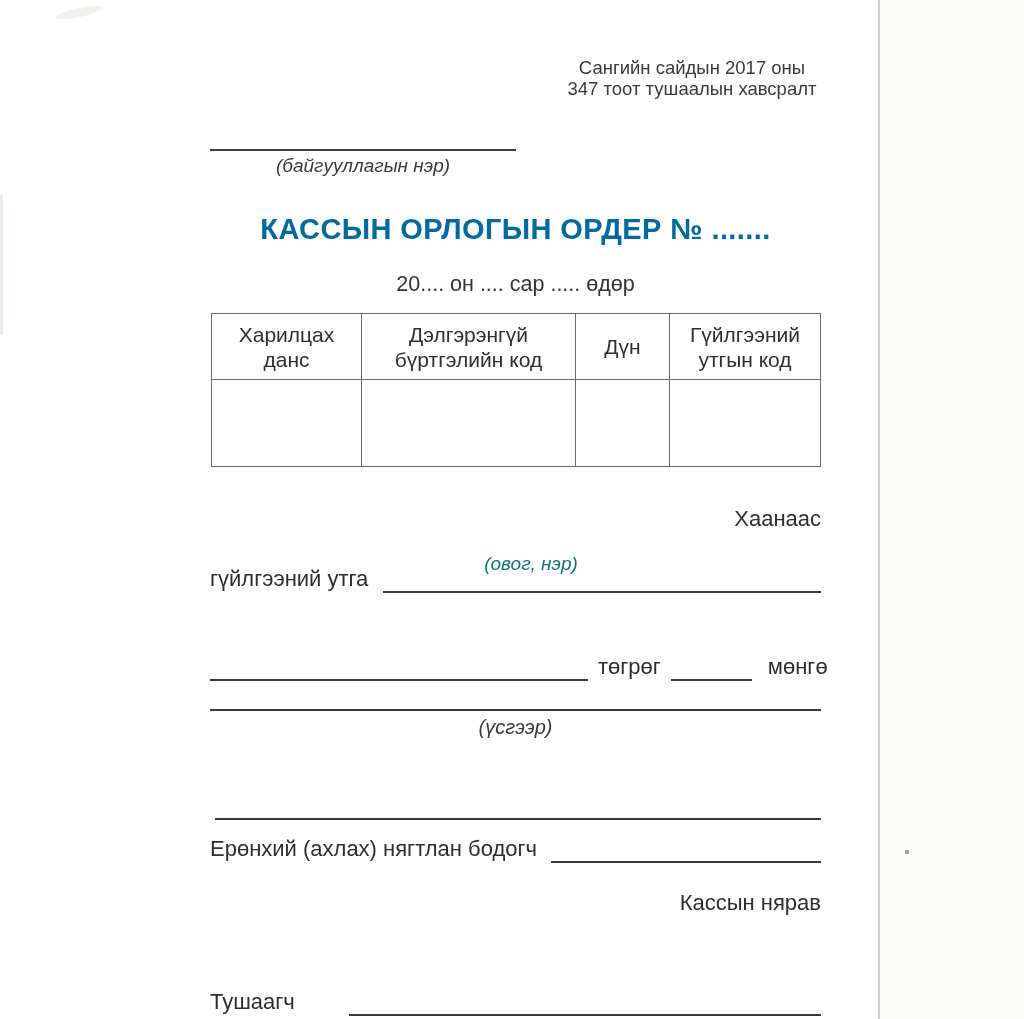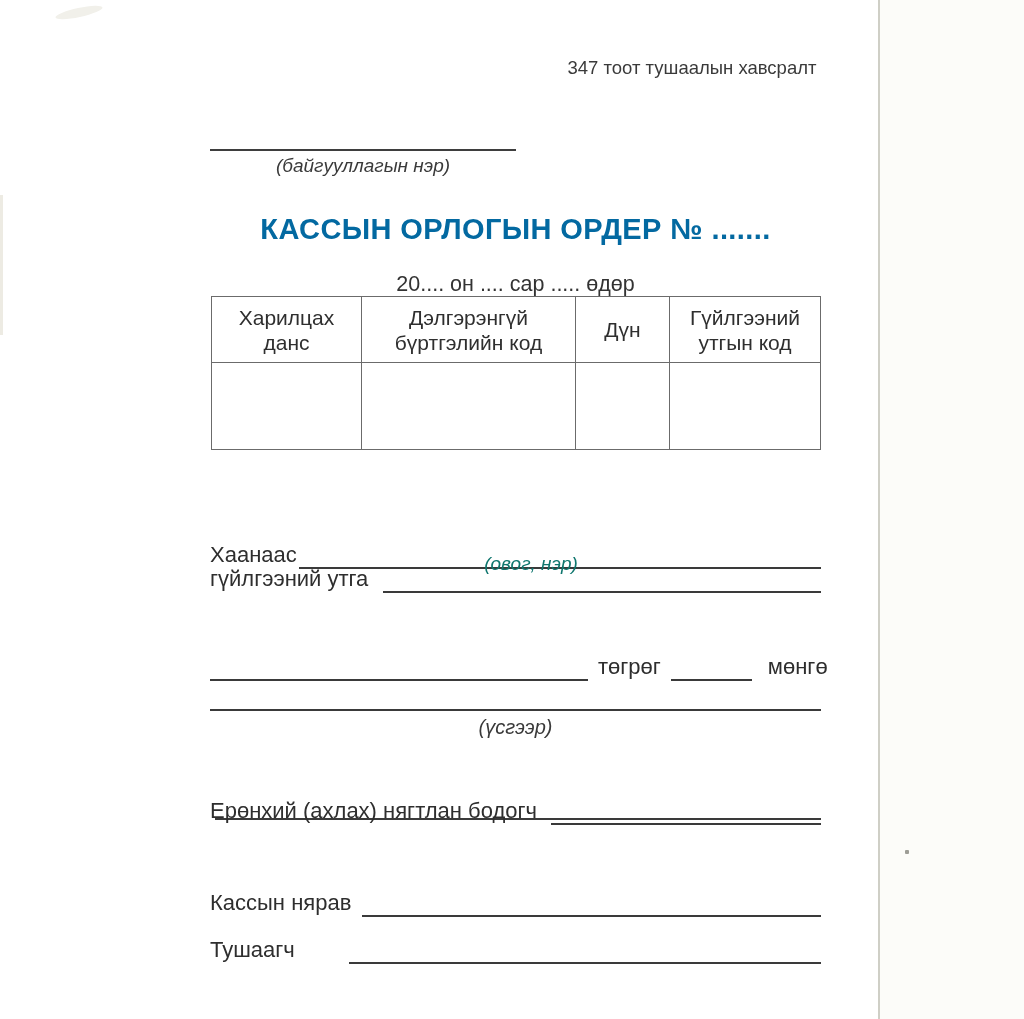--- a/index.html
+++ b/index.html
@@ -96,21 +96,21 @@
   }
   .date-line {
     top: 272px;
     font-size: 21.5px;
     color: #333333;
   }
 
   
   .details-table {
     position: absolute;
-    left: 211px; top: 296px;
+    left: 211px; top: 313px;
     width: 609px;
     border-collapse: collapse;
     table-layout: fixed;
   }
   .details-table th, .details-table td {
     border: 1px solid #6b6b6b;
     font-weight: normal;
     font-size: 21px;
     line-height: 25px;
     text-align: center;
@@ -132,36 +132,36 @@
     line-height: 25px;
     color: #2e2e2e;
     white-space: nowrap;
   }
   .fill {
     flex: 1 1 auto;
     height: 18px;
     border-bottom: 2px solid #3a3a3a;
     margin-bottom: -2px;
   }
-  .row-from       { top: 542px; }
+  .row-from       { top: 506px; flex-direction: column; }
   .row-from .fill { margin-left: 2px; }
   .row-purpose       { top: 566px; }
   .row-purpose .fill { margin-left: 15px; }
   .row-money { top: 638px; width: 618px; }
   .row-money .fill-amount  { flex: 0 0 378px; margin-left: 0; }
   .row-money .tugrug-label { margin: 16px 10px 0 10px; }
   .row-money .fill-cents   { flex: 0 0 81px; }
   .row-money .mungu-label  { margin-left: 16px; }
   .row-attachment        { top: 800px; }
   .row-attachment .fill  { margin-left: 5px; }
-  .row-accountant        { top: 798px; }
+  .row-accountant        { top: 836px; }
   .row-accountant .fill  { margin-left: 14px; }
-  .row-cashier           { top: 890px; }
+  .row-cashier           { top: 890px; flex-direction: column; }
   .row-cashier .fill     { margin-left: 11px; }
-  .row-officer           { top: 937px; gap: 36px; }
+  .row-officer           { top: 989px; gap: 36px; }
   .row-officer .fill     { margin-left: 18px; }
 
   
   .from-caption {
     position: absolute;
     left: 316px; top: 553px;
     width: 430px;
     text-align: center;
     font-style: italic;
     font-size: 19px;
@@ -188,20 +188,21 @@
 
 <div class="page">
 
   <div class="offpage-strip"></div>
   <div class="page-edge"></div>
   <div class="smudge-top"></div>
   <div class="smudge-left"></div>
   <div class="speck-dot"></div>
 
   <div class="annotation">
+    <div>Сангийн сайдын 2017 оны</div>
     <div>347 тоот тушаалын хавсралт</div>
   </div>
 
   <div class="org-line"></div>
   <div class="org-caption">(байгууллагын нэр)</div>
 
   <div class="center-block title">КАССЫН ОРЛОГЫН ОРДЕР № .......</div>
   <div class="center-block date-line">20.... он .... сар ..... өдөр</div>
 
   <table class="details-table">

